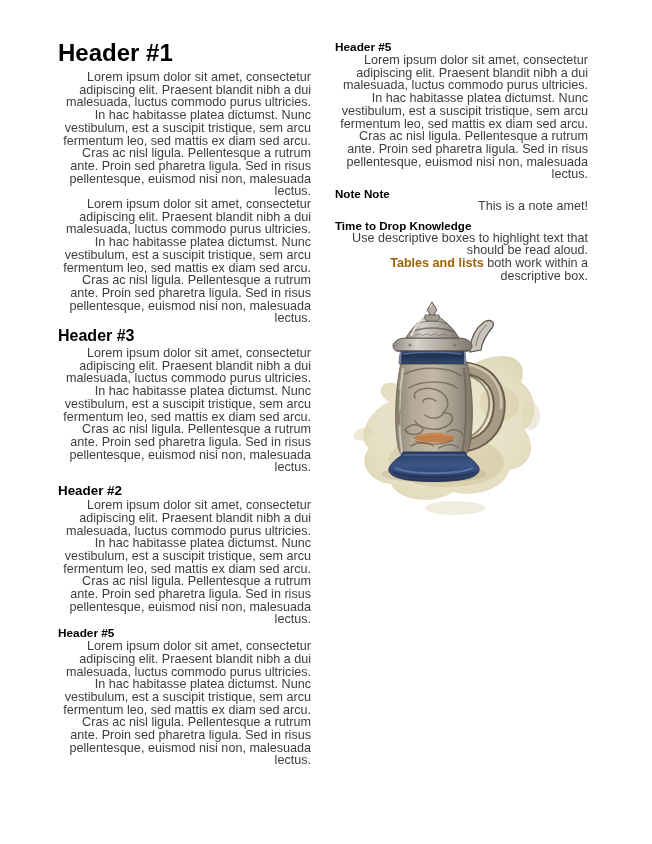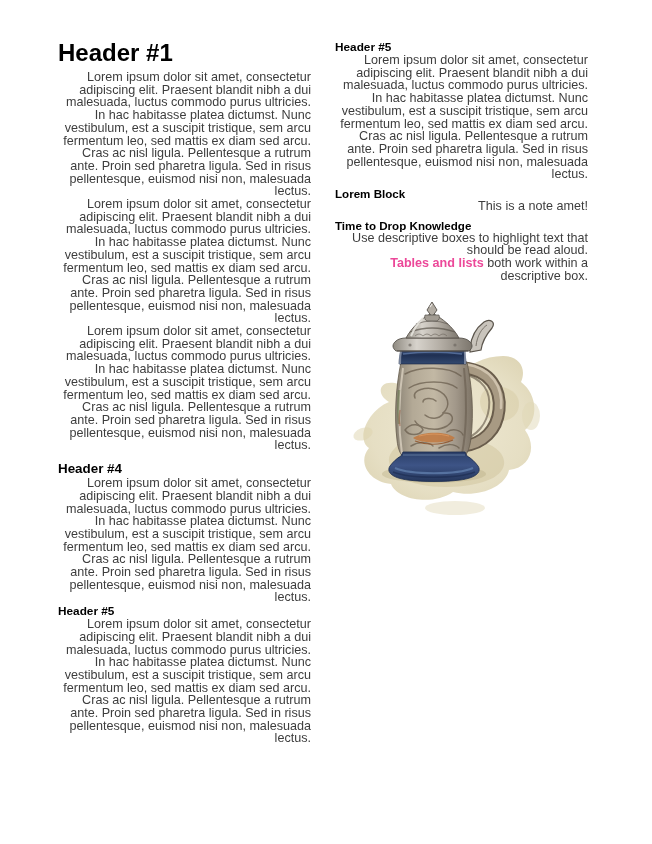--- a/index.html
+++ b/index.html
@@ -24,49 +24,50 @@
     margin:0;
     text-align:right;
   }
   h1,h2,h3,h4,h5,h6{color:#000;font-weight:700;}
   h1.doc-h1{font-size:24px;line-height:26px;margin:0 0 5px;}
   h2.doc-h2{font-size:19.5px;line-height:21px;margin:8px 0 4px;}
   h3.doc-h3{font-size:16px;line-height:17px;margin:2px 0 3px;}
   h4.doc-h4{font-size:13.4px;line-height:14px;margin:10px 0 1px;}
   h5.doc-h5{font-size:11.8px;line-height:13px;margin:1px 0 0;}
   h6.doc-h6{font-size:11.6px;line-height:13px;margin:6px 0 0;}
-  strong.inline-bold{color:#ec4899;font-weight:700;}
+  strong.inline-bold{color:#a16207;font-weight:700;}
   figure.illustration{margin:15px 0 0;padding:0;width:253px;height:225px;}
 </style>
 </head>
 <body>
 
 <div class="page">
   <div class="columns">
 
     <div class="col">
       <h1 class="doc-h1">Header #1</h1>
       <p class="body">Lorem ipsum dolor sit amet, consectetur adipiscing elit. Praesent blandit nibh a dui malesuada, luctus commodo purus ultricies. In hac habitasse platea dictumst. Nunc vestibulum, est a suscipit tristique, sem arcu fermentum leo, sed mattis ex diam sed arcu. Cras ac nisl ligula. Pellentesque a rutrum ante. Proin sed pharetra ligula. Sed in risus pellentesque, euismod nisi non, malesuada lectus.</p>
 
       <p class="body">Lorem ipsum dolor sit amet, consectetur adipiscing elit. Praesent blandit nibh a dui malesuada, luctus commodo purus ultricies. In hac habitasse platea dictumst. Nunc vestibulum, est a suscipit tristique, sem arcu fermentum leo, sed mattis ex diam sed arcu. Cras ac nisl ligula. Pellentesque a rutrum ante. Proin sed pharetra ligula. Sed in risus pellentesque, euismod nisi non, malesuada lectus.</p>
 
+      <h3 class="doc-h3">Header #3</h3>
       <p class="body">Lorem ipsum dolor sit amet, consectetur adipiscing elit. Praesent blandit nibh a dui malesuada, luctus commodo purus ultricies. In hac habitasse platea dictumst. Nunc vestibulum, est a suscipit tristique, sem arcu fermentum leo, sed mattis ex diam sed arcu. Cras ac nisl ligula. Pellentesque a rutrum ante. Proin sed pharetra ligula. Sed in risus pellentesque, euismod nisi non, malesuada lectus.</p>
 
-      <h4 class="doc-h4">Header #4</h4>
+      <h4 class="doc-h4">Header #2</h4>
       <p class="body">Lorem ipsum dolor sit amet, consectetur adipiscing elit. Praesent blandit nibh a dui malesuada, luctus commodo purus ultricies. In hac habitasse platea dictumst. Nunc vestibulum, est a suscipit tristique, sem arcu fermentum leo, sed mattis ex diam sed arcu. Cras ac nisl ligula. Pellentesque a rutrum ante. Proin sed pharetra ligula. Sed in risus pellentesque, euismod nisi non, malesuada lectus.</p>
 
       <h5 class="doc-h5">Header #5</h5>
       <p class="body">Lorem ipsum dolor sit amet, consectetur adipiscing elit. Praesent blandit nibh a dui malesuada, luctus commodo purus ultricies. In hac habitasse platea dictumst. Nunc vestibulum, est a suscipit tristique, sem arcu fermentum leo, sed mattis ex diam sed arcu. Cras ac nisl ligula. Pellentesque a rutrum ante. Proin sed pharetra ligula. Sed in risus pellentesque, euismod nisi non, malesuada lectus.</p>
     </div>
 
     <div class="col">
       <h5 class="doc-h5">Header #5</h5>
       <p class="body">Lorem ipsum dolor sit amet, consectetur adipiscing elit. Praesent blandit nibh a dui malesuada, luctus commodo purus ultricies. In hac habitasse platea dictumst. Nunc vestibulum, est a suscipit tristique, sem arcu fermentum leo, sed mattis ex diam sed arcu. Cras ac nisl ligula. Pellentesque a rutrum ante. Proin sed pharetra ligula. Sed in risus pellentesque, euismod nisi non, malesuada lectus.</p>
 
-      <h6 class="doc-h6">Lorem Block</h6>
+      <h6 class="doc-h6">Note Note</h6>
       <p class="body">This is a note amet!</p>
 
       <h6 class="doc-h6">Time to Drop Knowledge</h6>
       <p class="body">Use descriptive boxes to highlight text that should be read aloud.</p>
 
       <p class="body"><strong class="inline-bold">Tables and lists</strong><span> both work within a descriptive box.</span></p>
 
       <figure class="illustration">
         <svg viewBox="0 0 253 225" width="253" height="225">
           <defs>

